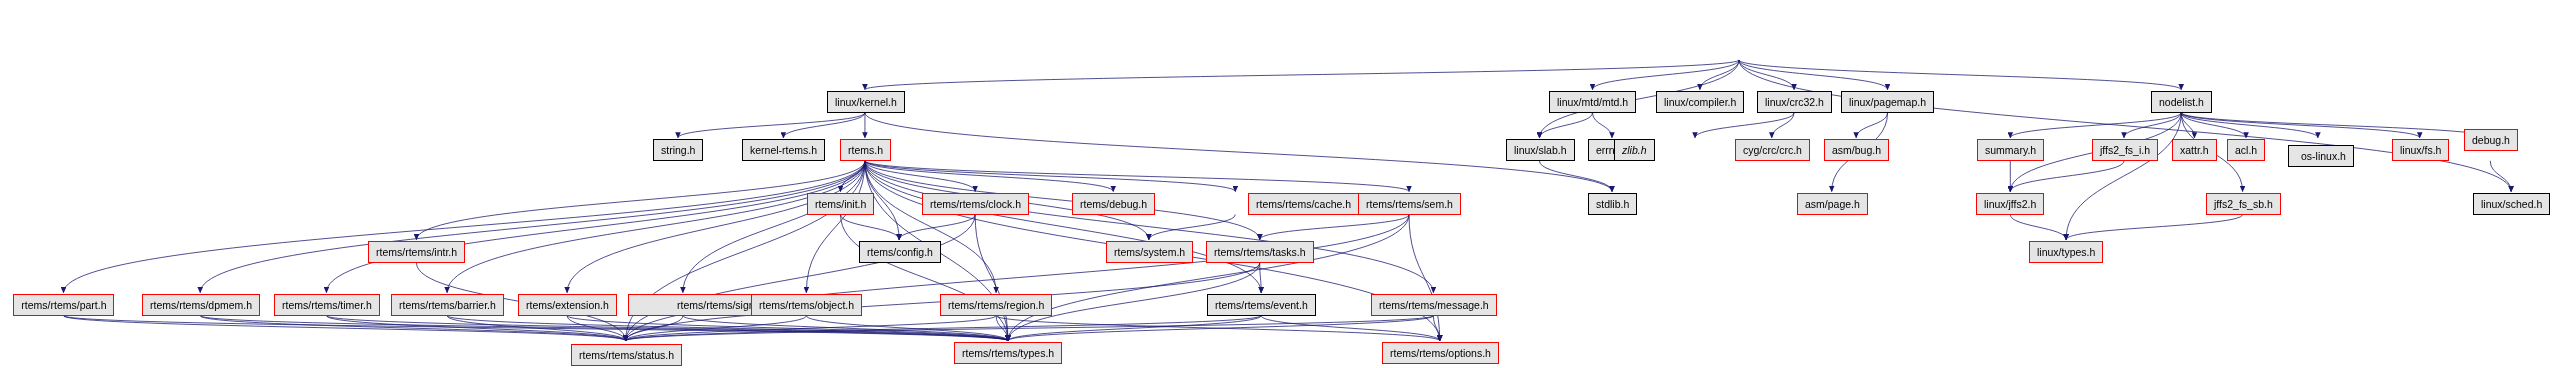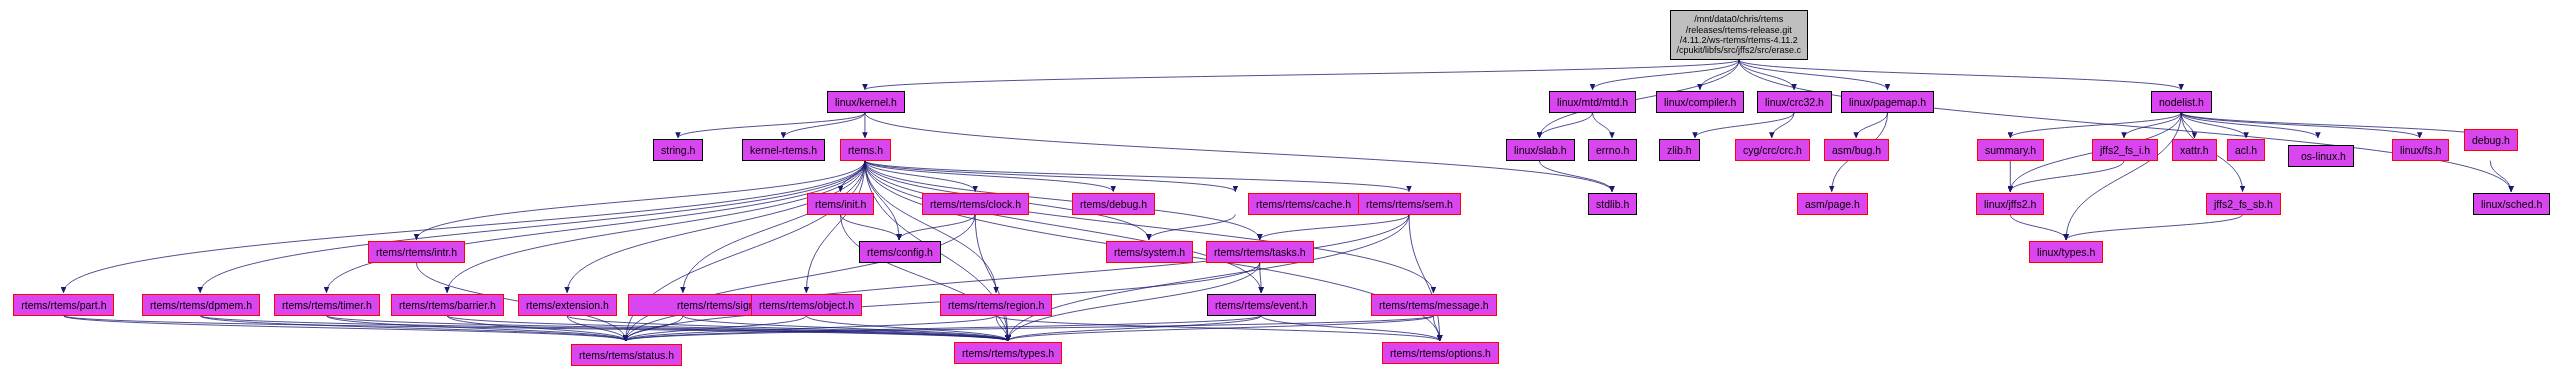--- a/index.html
+++ b/index.html
@@ -21,21 +21,21 @@
     top: 0;
     pointer-events: none;
   }
   .edge {
     fill: none;
     stroke: var(--edge-color, #191970);
     stroke-width: 1.1px;
   }
   .node {
     position: absolute;
-    background: #d946ef;
+    background: #e5e5e5;
     border: 0.7px solid var(--node-border, #000000);
     padding: 4.2px 7px;
     font-size: 10.5px;
     line-height: 1.15;
     color: #000000;
     white-space: nowrap;
     text-align: center;
     cursor: pointer;
     box-sizing: border-box;
   }
@@ -147,38 +147,32 @@
       <path d="M 3127 161.5 C 3127 218, 2882 218, 2882 274.5" class="edge" marker-end="url(#arrowhead)"></path>
       <path d="M 3127 161.5 C 3127 218, 3215 218, 3215 274.5" class="edge" marker-end="url(#arrowhead)"></path>
       <path d="M 3127 161.5 C 3127 252.5, 2962 252.5, 2962 343.5" class="edge" marker-end="url(#arrowhead)"></path>
       <path d="M 2882 230.5 C 2882 252.5, 2882 252.5, 2882 274.5" class="edge" marker-end="url(#arrowhead)"></path>
       <path d="M 3045 230.5 C 3045 252.5, 2882 252.5, 2882 274.5" class="edge" marker-end="url(#arrowhead)"></path>
       <path d="M 2882 307.5 C 2882 325.5, 2962 325.5, 2962 343.5" class="edge" marker-end="url(#arrowhead)"></path>
       <path d="M 3215 307.5 C 3215 325.5, 2962 325.5, 2962 343.5" class="edge" marker-end="url(#arrowhead)"></path>
       <path d="M 3570 230.5 C 3570 252.5, 3600 252.5, 3600 274.5" class="edge" marker-end="url(#arrowhead)"></path>
     </svg>
 
-<div class="node root" title="/mnt/data0/chris/rtems/releases/rtems-release.git/4.11.2/ws-rtems/rtems-4.11.2/cpukit/libfs/src/jffs2/src/erase.c" style="left: 1670px; top: 9.8px;">
-      <div>/mnt/data0/chris/rtems</div>
-      <div>/releases/rtems-release.git</div>
-      <div>/4.11.2/ws-rtems/rtems-4.11.2</div>
-      <div>/cpukit/libfs/src/jffs2/src/erase.c</div>
-    </div>
     <div class="node " title="linux/kernel.h" style="left: 827px; top: 91px;">linux/kernel.h</div>
     <div class="node " title="linux/mtd/mtd.h" style="left: 1549px; top: 91px;">linux/mtd/mtd.h</div>
     <div class="node " title="linux/compiler.h" style="left: 1656px; top: 91px;">linux/compiler.h</div>
     <div class="node " title="linux/crc32.h" style="left: 1757px; top: 91px;">linux/crc32.h</div>
     <div class="node " title="linux/pagemap.h" style="left: 1841px; top: 91px;">linux/pagemap.h</div>
     <div class="node " title="nodelist.h" style="left: 2151px; top: 91px;">nodelist.h</div>
     <div class="node " title="string.h" style="left: 653px; top: 139px;">string.h</div>
     <div class="node " title="kernel-rtems.h" style="left: 742px; top: 139px;">kernel-rtems.h</div>
     <div class="node red" title="rtems.h" style="left: 840px; top: 139px;">rtems.h</div>
     <div class="node " title="linux/slab.h" style="left: 1506px; top: 139px;">linux/slab.h</div>
     <div class="node " title="errno.h" style="left: 1588px; top: 139px;">errno.h</div>
-    <div class="node " title="zlib.h" style="left: 1659px; top: 139px;">zlib.h</div>
+    <div class="node " title="zlib.h" style="left: 1614px; top: 139px; font-style: italic;">zlib.h</div>
     <div class="node red" title="cyg/crc/crc.h" style="left: 1735px; top: 139px;">cyg/crc/crc.h</div>
     <div class="node red" title="asm/bug.h" style="left: 1824px; top: 139px;">asm/bug.h</div>
     <div class="node red" title="summary.h" style="left: 1977px; top: 139px;">summary.h</div>
     <div class="node red" title="jffs2_fs_i.h" style="left: 2092px; top: 139px;">jffs2_fs_i.h</div>
     <div class="node red" title="xattr.h" style="left: 2172px; top: 139px;">xattr.h</div>
     <div class="node red" title="acl.h" style="left: 2227px; top: 139px;">acl.h</div>
     <div class="node " title="os-linux.h" style="left: 2288px; top: 145px; padding-left: 12px;">os-linux.h</div>
     <div class="node red" title="linux/fs.h" style="left: 2392px; top: 139px;">linux/fs.h</div>
     <div class="node red" title="debug.h" style="left: 2464px; top: 129px;">debug.h</div>
     <div class="node red" title="rtems/init.h" style="left: 807px; top: 193px;">rtems/init.h</div>

